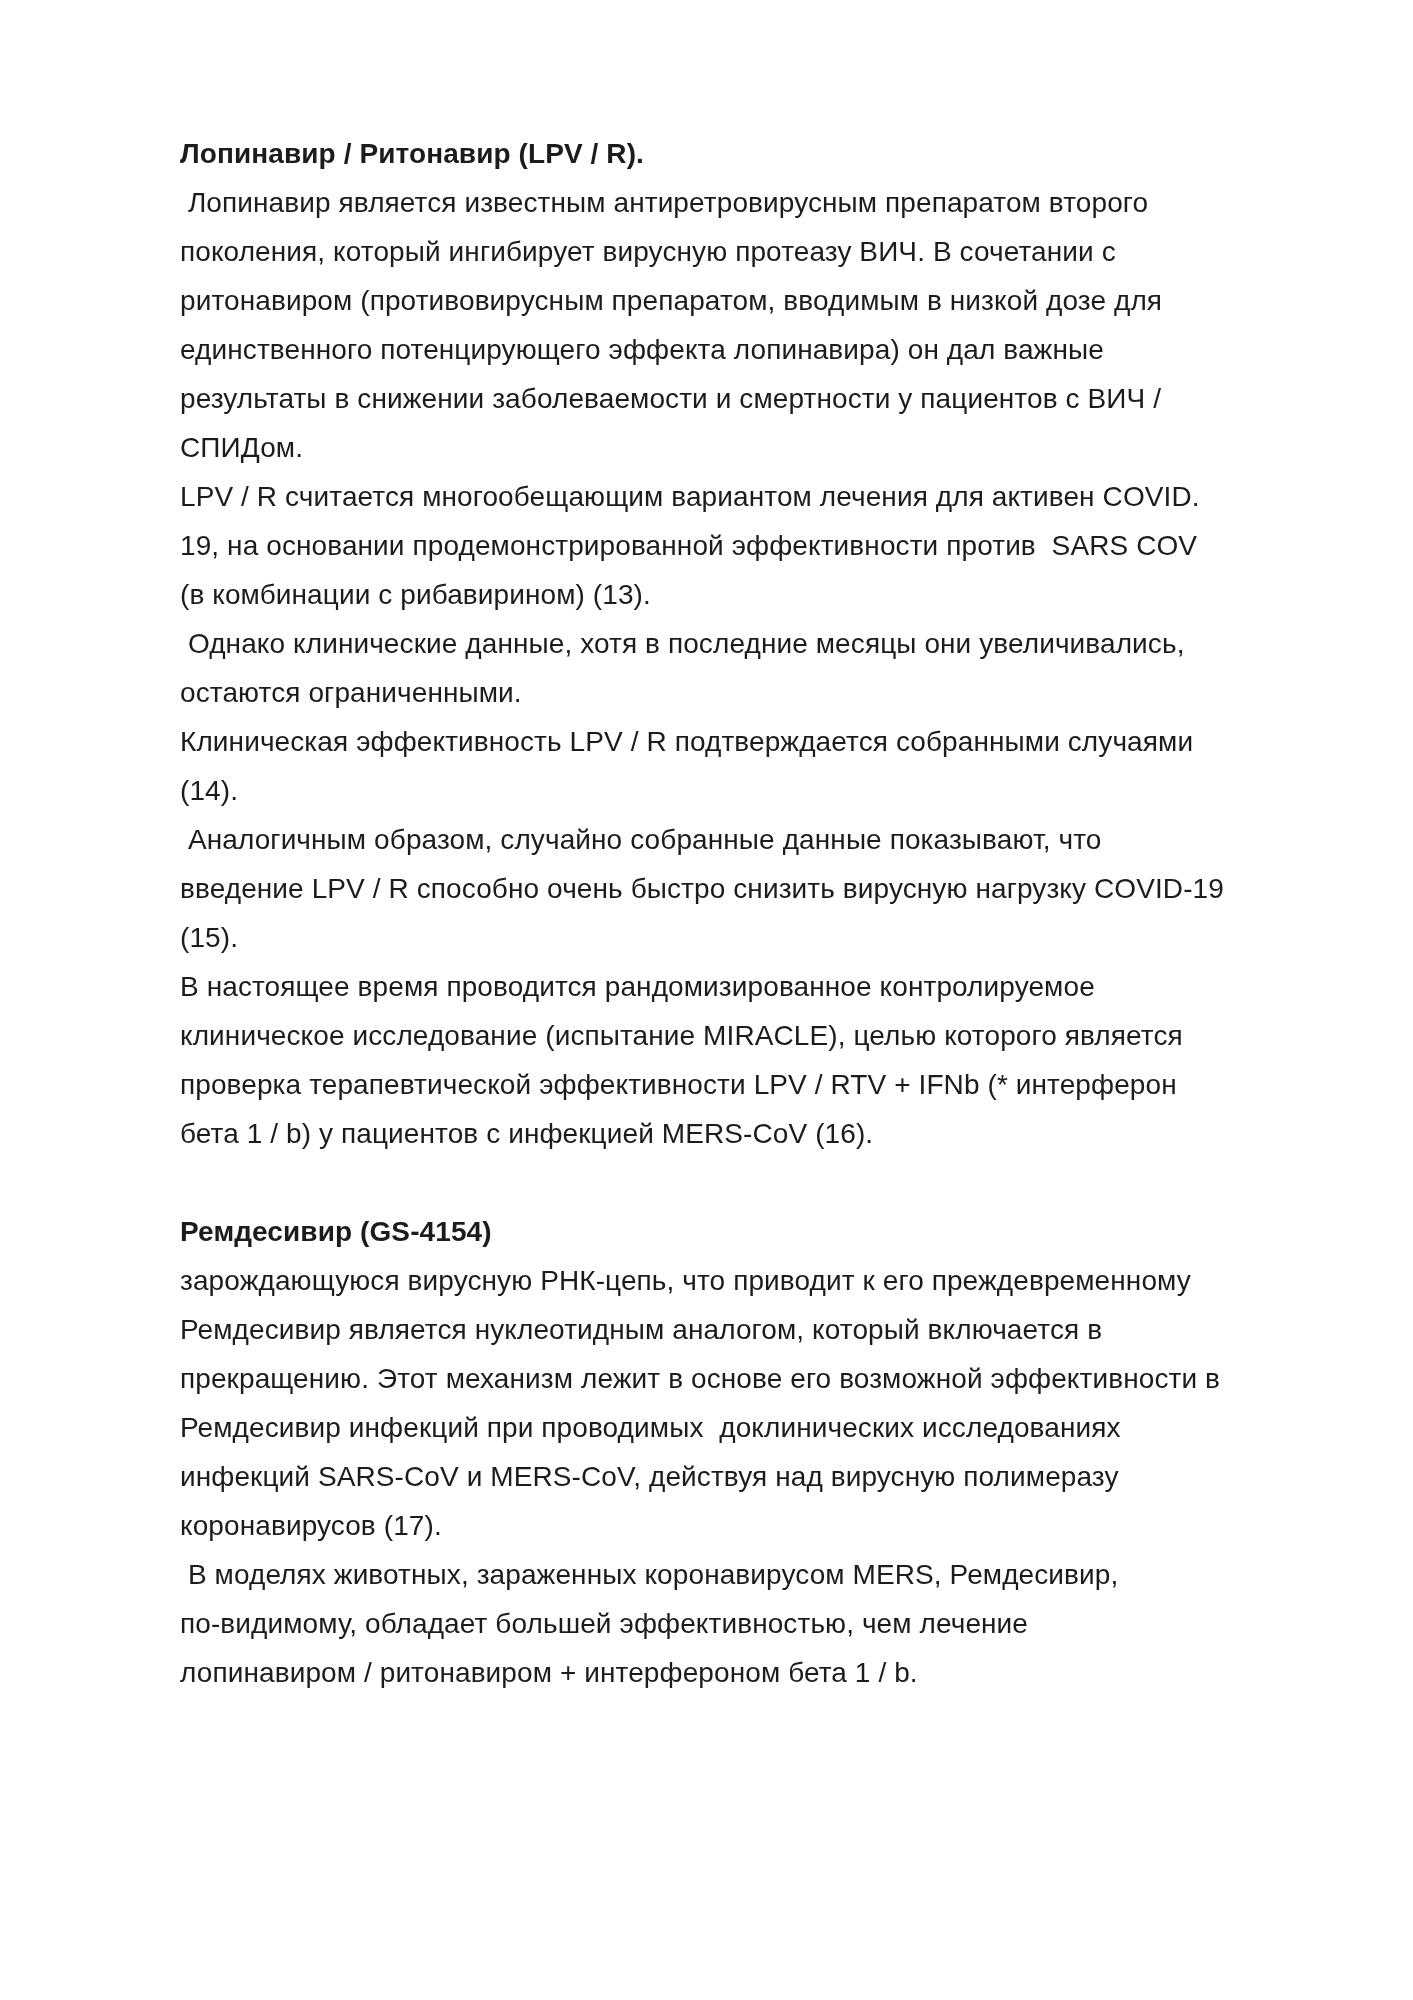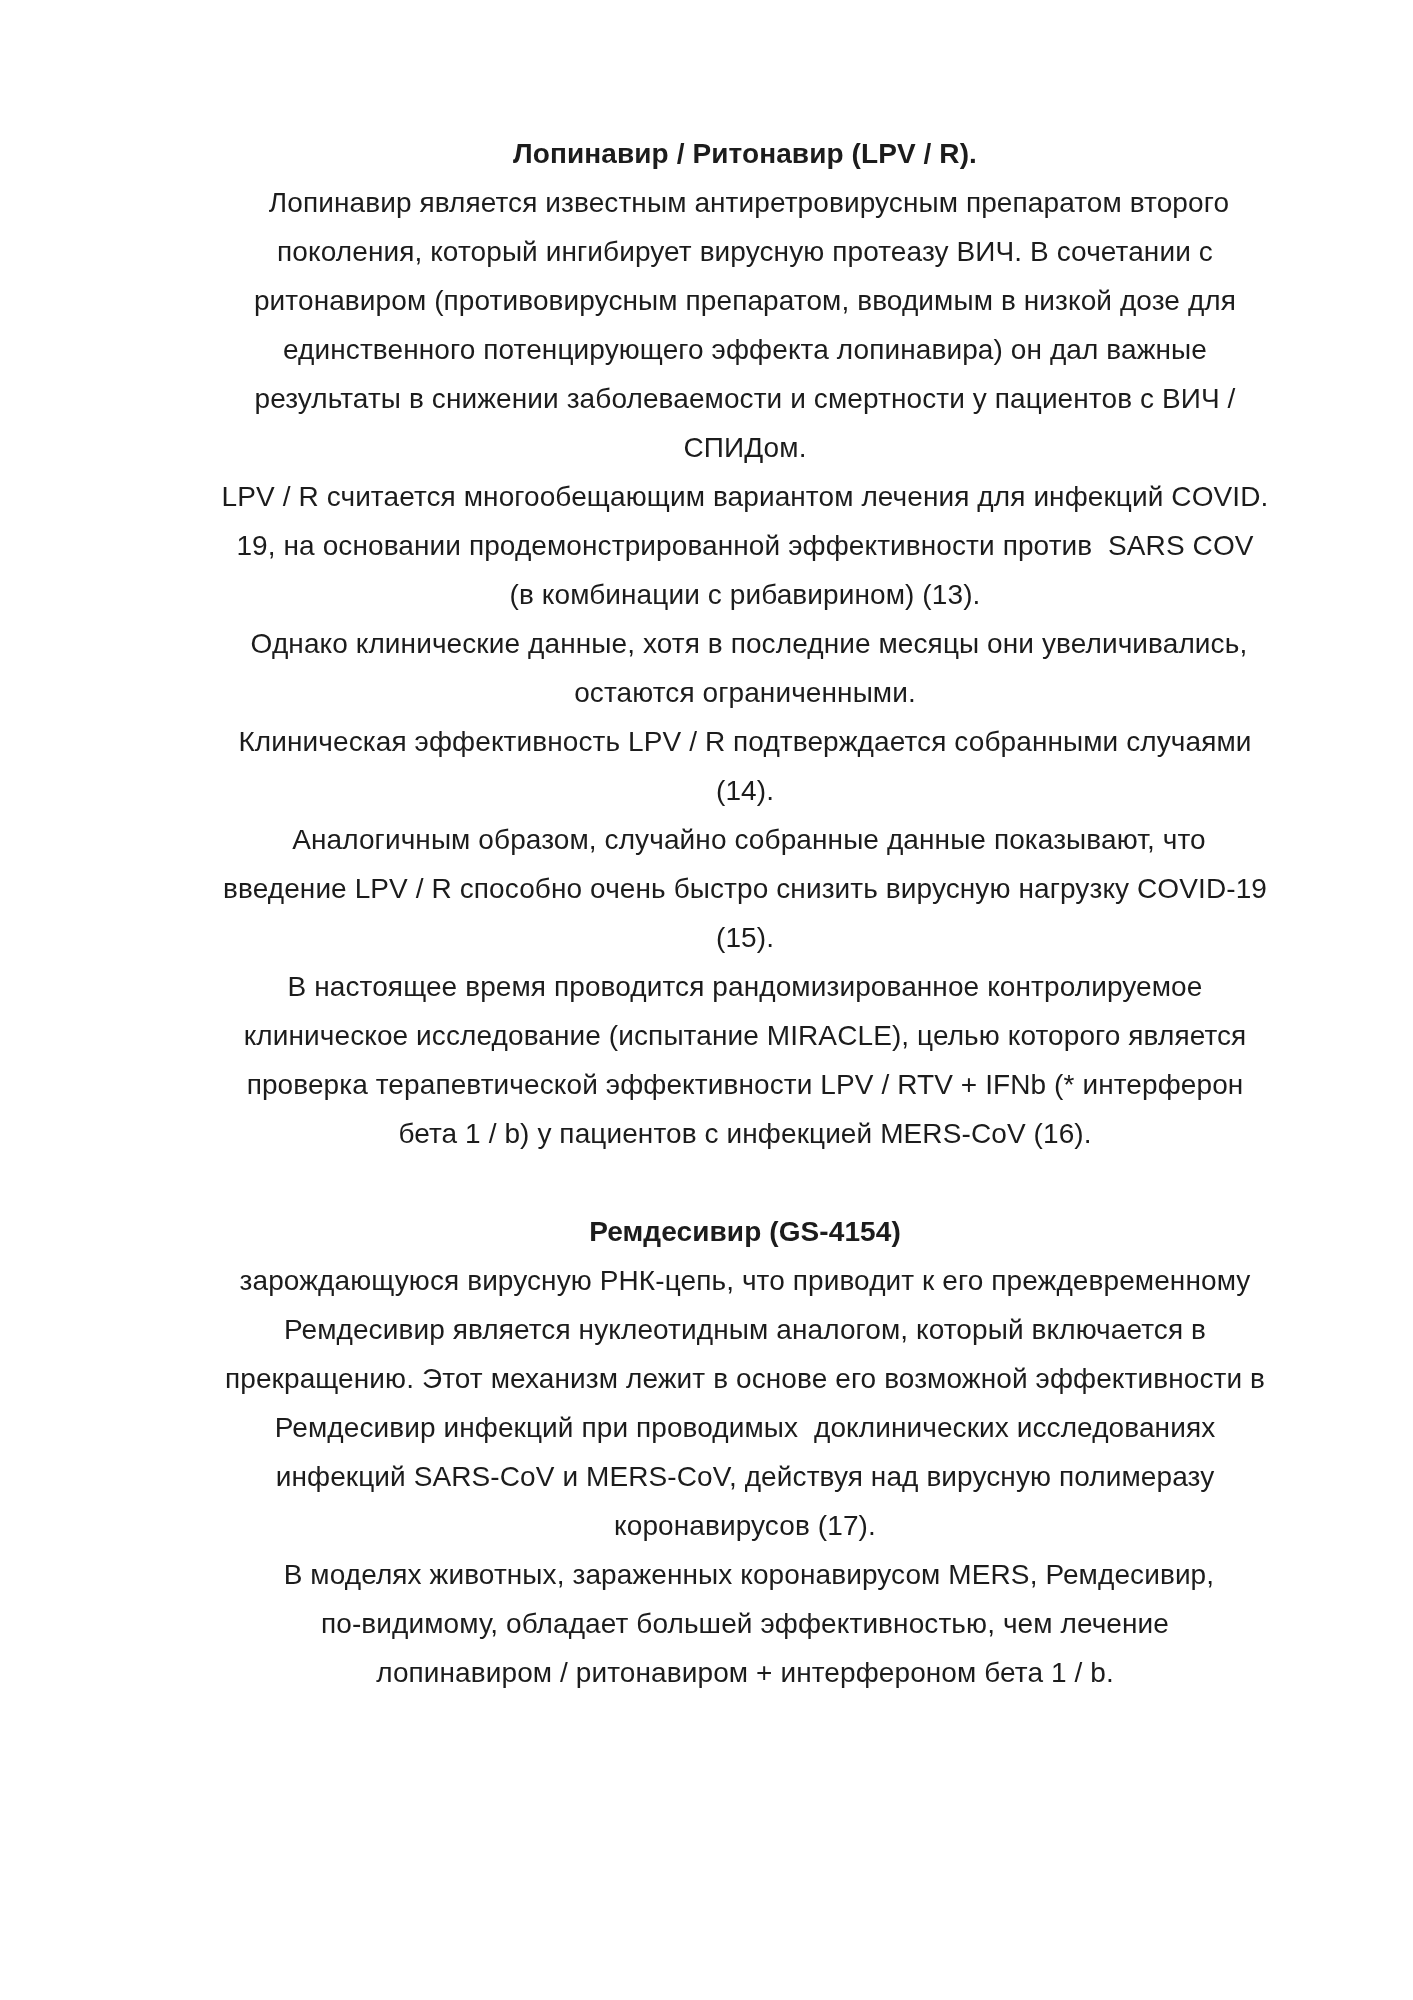--- a/index.html
+++ b/index.html
@@ -13,23 +13,22 @@
   }
   .page {
     position: relative;
     width: 1413px;
     height: 2000px;
     background: #ffffff;
   }
   .content {
     position: absolute;
     top: 129px;
-    left: 190px;
+    left: 180px;
     width: 1110px;
-    text-align: center;
   }
   .ln {
     font-size: 28px;
     line-height: 49px;
     min-height: 49px;
     white-space: pre;
     letter-spacing: 0.1px;
   }
   .heading {
     font-weight: bold;
@@ -42,21 +41,21 @@
   <div class="content">
 
     <div class="ln heading">Лопинавир / Ритонавир (LPV / R).</div>
 
     <div class="ln"> Лопинавир является известным антиретровирусным препаратом второго</div>
     <div class="ln">поколения, который ингибирует вирусную протеазу ВИЧ. В сочетании с</div>
     <div class="ln">ритонавиром (противовирусным препаратом, вводимым в низкой дозе для</div>
     <div class="ln">единственного потенцирующего эффекта лопинавира) он дал важные</div>
     <div class="ln">результаты в снижении заболеваемости и смертности у пациентов с ВИЧ /</div>
     <div class="ln">СПИДом.</div>
-    <div class="ln">LPV / R считается многообещающим вариантом лечения для инфекций COVID.</div>
+    <div class="ln">LPV / R считается многообещающим вариантом лечения для активен COVID.</div>
     <div class="ln">19, на основании продемонстрированной эффективности против  SARS COV</div>
     <div class="ln">(в комбинации с рибавирином) (13).</div>
     <div class="ln"> Однако клинические данные, хотя в последние месяцы они увеличивались,</div>
     <div class="ln">остаются ограниченными.</div>
     <div class="ln">Клиническая эффективность LPV / R подтверждается собранными случаями</div>
     <div class="ln">(14).</div>
     <div class="ln"> Аналогичным образом, случайно собранные данные показывают, что</div>
     <div class="ln">введение LPV / R способно очень быстро снизить вирусную нагрузку COVID-19</div>
     <div class="ln">(15).</div>
     <div class="ln">В настоящее время проводится рандомизированное контролируемое</div>

